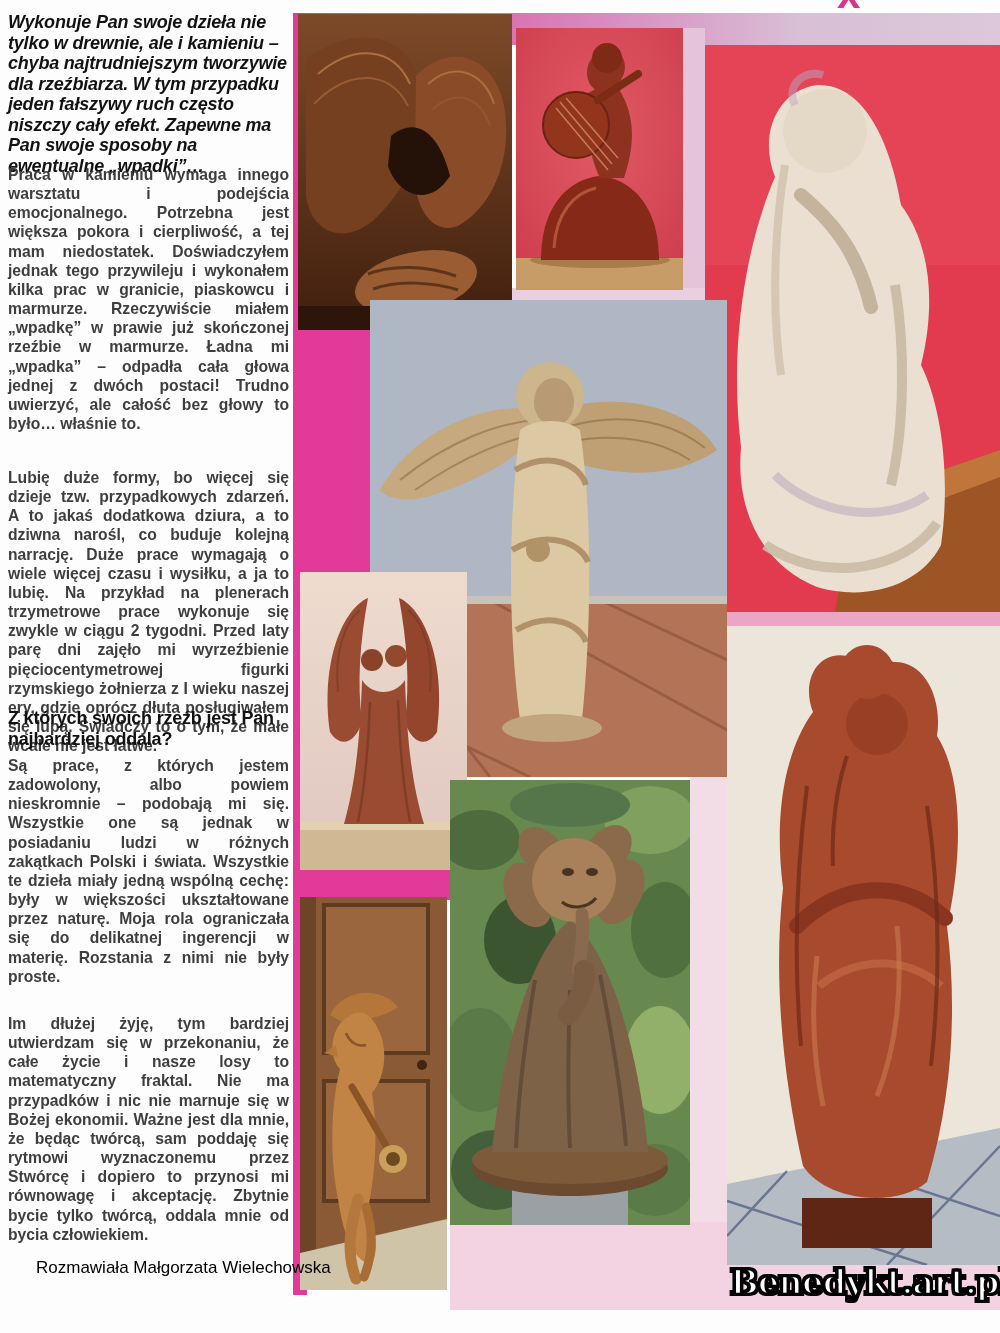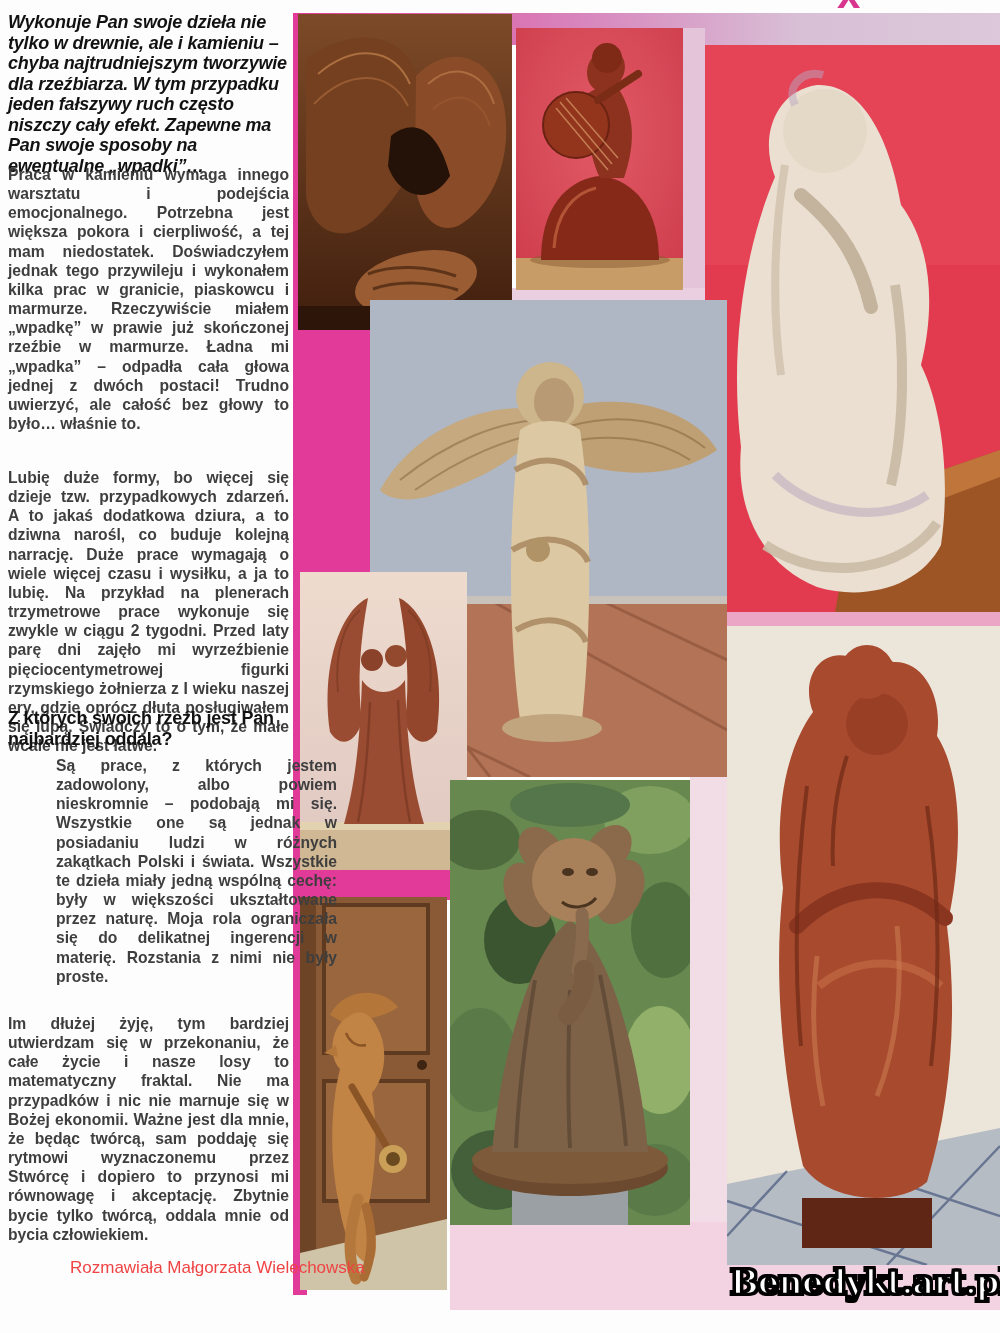--- a/index.html
+++ b/index.html
@@ -2,21 +2,21 @@
 <html><head>
 <meta charset="utf-8">
 <style>
   html,body{margin:0;padding:0;background:#ffffff;}
   #page{position:relative;width:1000px;height:1333px;background:#fdfdfd;overflow:hidden;
         font-family:"Liberation Sans",sans-serif;}
   .abs{position:absolute;}
   .q{font-weight:700;font-size:18px;line-height:1.14;color:#121212;letter-spacing:-0.2px;}
   .a{font-size:15.7px;line-height:1.22;color:#3e3e3e;text-align:justify;font-weight:bold;}
   .col{left:8px;width:281px;}
-  .credit{font-size:17px;color:#ef4444;margin-left:34px;}
+  .credit{font-size:17px;color:#000000;}
   .watermark{font-family:"DejaVu Serif",serif;font-weight:700;font-size:34px;color:#ffffff;
              -webkit-text-stroke:2.5px #000;
              text-shadow:2px 2px 0 #000,-2px -2px 0 #000,2px -2px 0 #000,-2px 2px 0 #000,0 2px 0 #000,0 -2px 0 #000,2px 0 0 #000,-2px 0 0 #000;
              letter-spacing:-1px;white-space:nowrap;}
   .corner{overflow:hidden;}
   .corner span{display:block;font-weight:700;font-size:42px;color:#d8368e;line-height:1;
                position:relative;top:-27px;left:2px;font-family:"Liberation Sans",sans-serif;}
   .photo{display:block;}
   svg{display:block;}
 </style>
@@ -206,21 +206,21 @@
   <div class="abs corner" style="left:835px;top:0;width:50px;height:17px;">
     <span>x</span>
   </div>
 
   <div class="abs col q" style="top:12px;font-style:italic;">Wykonuje Pan swoje dzieła nie tylko w drewnie, ale i kamieniu – chyba najtrudniejszym tworzywie dla rzeźbiarza. W tym przypadku jeden fałszywy ruch często niszczy cały efekt. Zapewne ma Pan swoje sposoby na ewentualne „wpadki”…</div>
   <div class="abs col a" style="top:165px;">Praca w kamieniu wymaga innego warsztatu i podejścia emocjonalnego. Potrzebna jest większa pokora i cierpliwość, a tej mam niedostatek. Doświadczyłem jednak tego przywileju i wykonałem kilka prac w granicie, piaskowcu i marmurze. Rzeczywiście miałem „wpadkę” w prawie już skończonej rzeźbie w marmurze. Ładna mi „wpadka” – odpadła cała głowa jednej z dwóch postaci! Trudno uwierzyć, ale całość bez głowy to było… właśnie to.</div>
 
   <div class="abs col a" style="top:468px;">Lubię duże formy, bo więcej się dzieje tzw. przypadkowych zdarzeń. A to jakaś dodatkowa dziura, a to dziwna narośl, co buduje kolejną narrację. Duże prace wymagają o wiele więcej czasu i wysiłku, a ja to lubię. Na przykład na plenerach trzymetrowe prace wykonuje się zwykle w ciągu 2 tygodni. Przed laty parę dni zajęło mi wyrzeźbienie pięciocentymetrowej figurki rzymskiego żołnierza z I wieku naszej ery, gdzie oprócz dłuta posługiwałem się lupą. Świadczy to o tym, że małe wcale nie jest łatwe.</div>
 
   <div class="abs col q" style="top:708px;">Z których swoich rzeźb jest Pan najbardziej oddala?</div>
-  <div class="abs col a" style="top:756px;margin-left:48px;">Są prace, z których jestem zadowolony, albo powiem nieskromnie – podobają mi się. Wszystkie one są jednak w posiadaniu ludzi w różnych zakątkach Polski i świata. Wszystkie te dzieła miały jedną wspólną cechę: były w większości ukształtowane przez naturę. Moja rola ograniczała się do delikatnej ingerencji w materię. Rozstania z nimi nie były proste.</div>
+  <div class="abs col a" style="top:756px;">Są prace, z których jestem zadowolony, albo powiem nieskromnie – podobają mi się. Wszystkie one są jednak w posiadaniu ludzi w różnych zakątkach Polski i świata. Wszystkie te dzieła miały jedną wspólną cechę: były w większości ukształtowane przez naturę. Moja rola ograniczała się do delikatnej ingerencji w materię. Rozstania z nimi nie były proste.</div>
 
   <div class="abs col a" style="top:1014px;">Im dłużej żyję, tym bardziej utwierdzam się w przekonaniu, że całe życie i nasze losy to matematyczny fraktal. Nie ma przypadków i nic nie marnuje się w Bożej ekonomii. Ważne jest dla mnie, że będąc twórcą, sam poddaję się rytmowi wyznaczonemu przez Stwórcę i dopiero to przynosi mi równowagę i akceptację. Zbytnie bycie tylko twórcą, oddala mnie od bycia człowiekiem.</div>
 
   <div class="abs credit" style="left:36px;top:1258px;">Rozmawiała Małgorzata Wielechowska</div>
 
   <div class="abs watermark" style="left:730px;top:1262px;">Benedykt.art.pl</div>
 
 </div>
 
 </body></html>

